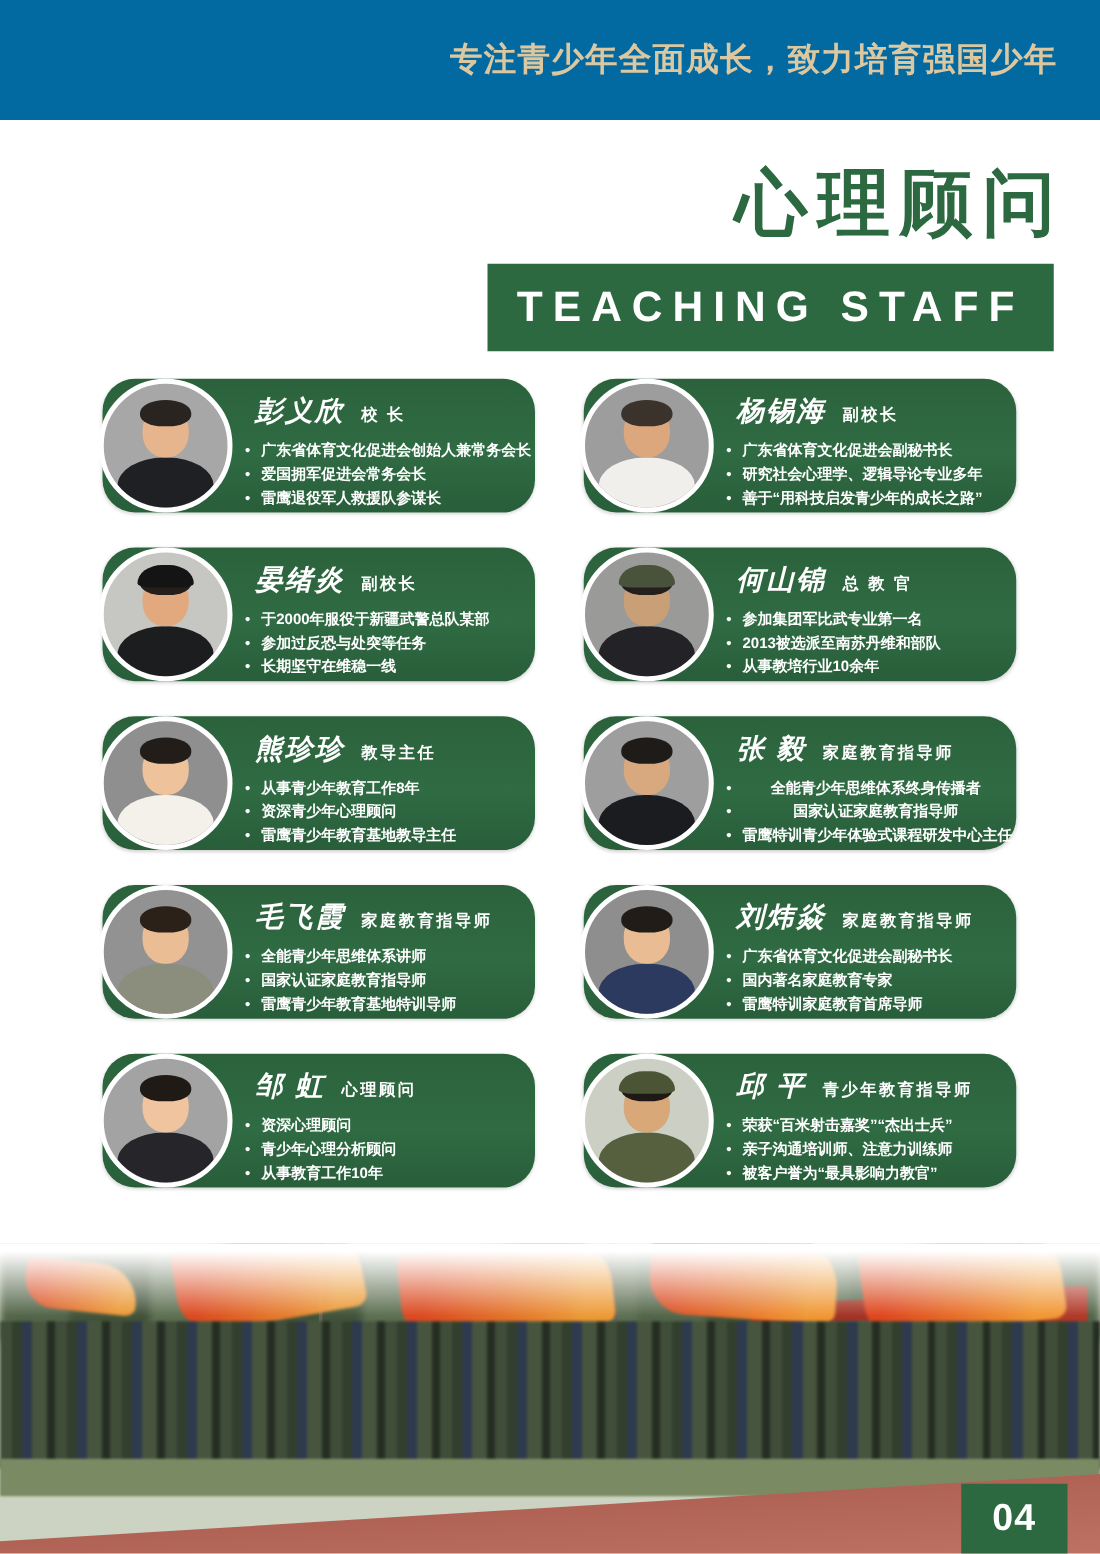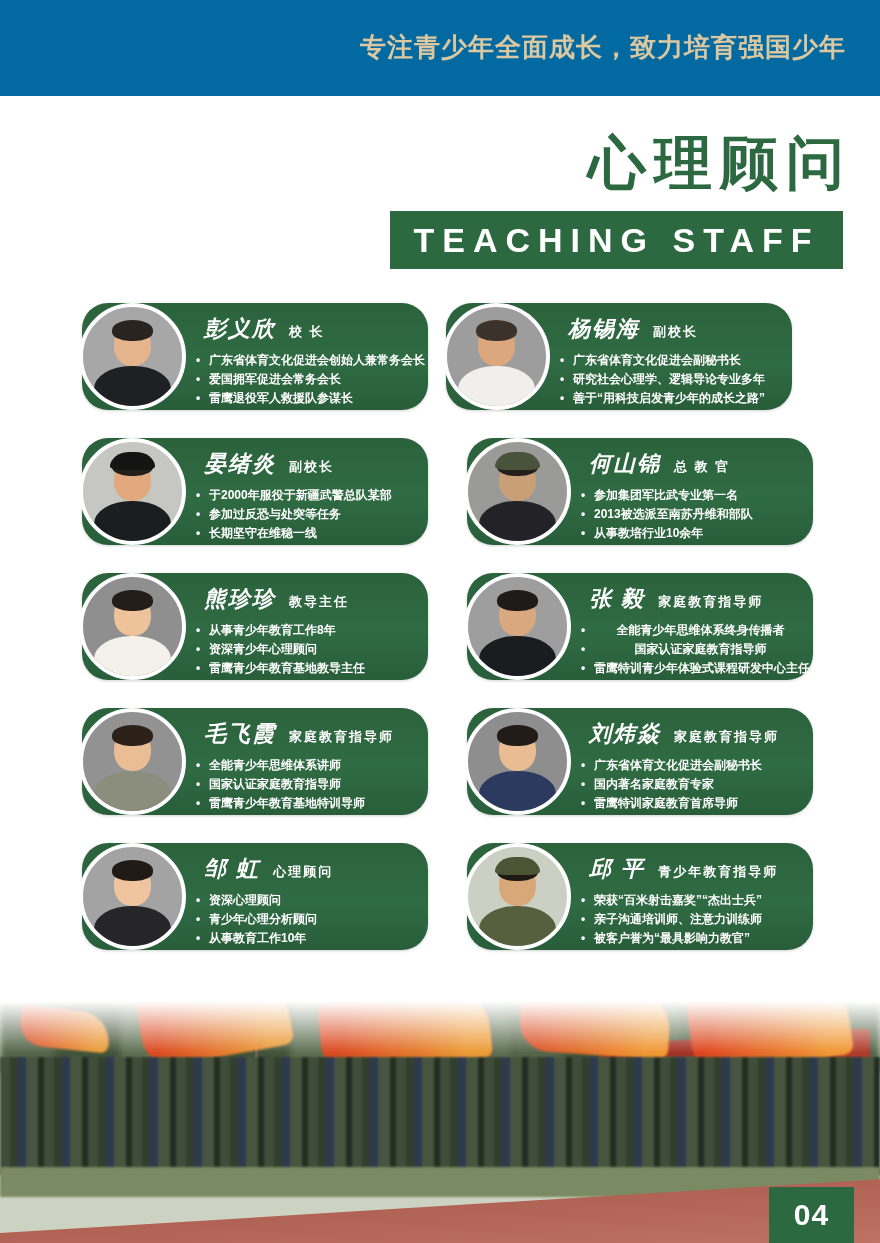--- a/index.html
+++ b/index.html
@@ -7,21 +7,21 @@
         font-family:"Liberation Sans","DejaVu Sans",sans-serif;margin:0 auto;}
 
   
   .banner{position:absolute;left:0;top:0;width:880px;height:96px;background:#0369a1;
           display:flex;align-items:center;justify-content:flex-end;box-sizing:border-box;padding:14px 34px 16px 0;}
   .banner .slogan{color:#dcc8a0;font-size:26px;font-weight:700;letter-spacing:1px;}
 
   
   .page-title{position:absolute;right:28px;top:132px;width:820px;text-align:right;
               color:#2d6940;font-size:58px;font-weight:800;letter-spacing:8px;line-height:62px;}
-  .subtitle-box{position:absolute;left:390px;top:211px;width:453px;height:58px;background:#2d6940;
+  .subtitle-box{position:absolute;left:390px;top:211px;width:453px;height:70px;background:#2d6940;
                 display:flex;align-items:center;justify-content:center;}
   .subtitle-box .subtitle{color:#ffffff;font-size:34px;font-weight:800;letter-spacing:8px;}
 
   
   .card{position:absolute;width:346px;height:107px;border-radius:26px;
         background:linear-gradient(180deg,#33704a 0%,#2b623c 0%,#2f6b43 55%,#285e3a 100%);
         box-shadow:0 1px 3px rgba(0,0,0,0.18);}
   .avatar{position:absolute;left:-3px;top:0px;width:107px;height:107px;border-radius:50%;
           border:4px solid #ffffff;box-sizing:border-box;background:var(--bg,#9a9a9a);overflow:hidden;}
   .av-body{position:absolute;left:11%;top:60%;width:78%;height:48%;border-radius:48% 48% 0 0;background:var(--shirt,#222);}
@@ -88,21 +88,21 @@
           <span class="staff-role">校 长</span>
         </div>
       <ul class="points">
         <li>广东省体育文化促进会创始人兼常务会长</li>
         <li>爱国拥军促进会常务会长</li>
         <li>雷鹰退役军人救援队参谋长</li>
       </ul>
     </div>
   </div>
 
-  <div class="card" style="left: 446px; top: 303px; text-decoration: underline; --bg: #9d9d9d; --skin: #dca77c; --hair: #3a322b; --shirt: #f0efec; --cap: transparent;">
+  <div class="card" style="left: 467px; top: 303px; text-decoration: underline; --bg: #9d9d9d; --skin: #dca77c; --hair: #3a322b; --shirt: #f0efec; --cap: transparent;">
     <div class="avatar">
         <div class="av-body"></div>
         <div class="av-head"></div>
         <div class="av-hair"></div>
         <div class="av-cap"></div>
       </div>
     <div class="card-body">
       <div class="name-row">
           <span class="staff-name">杨锡海</span>
           <span class="staff-role">副校长</span>

